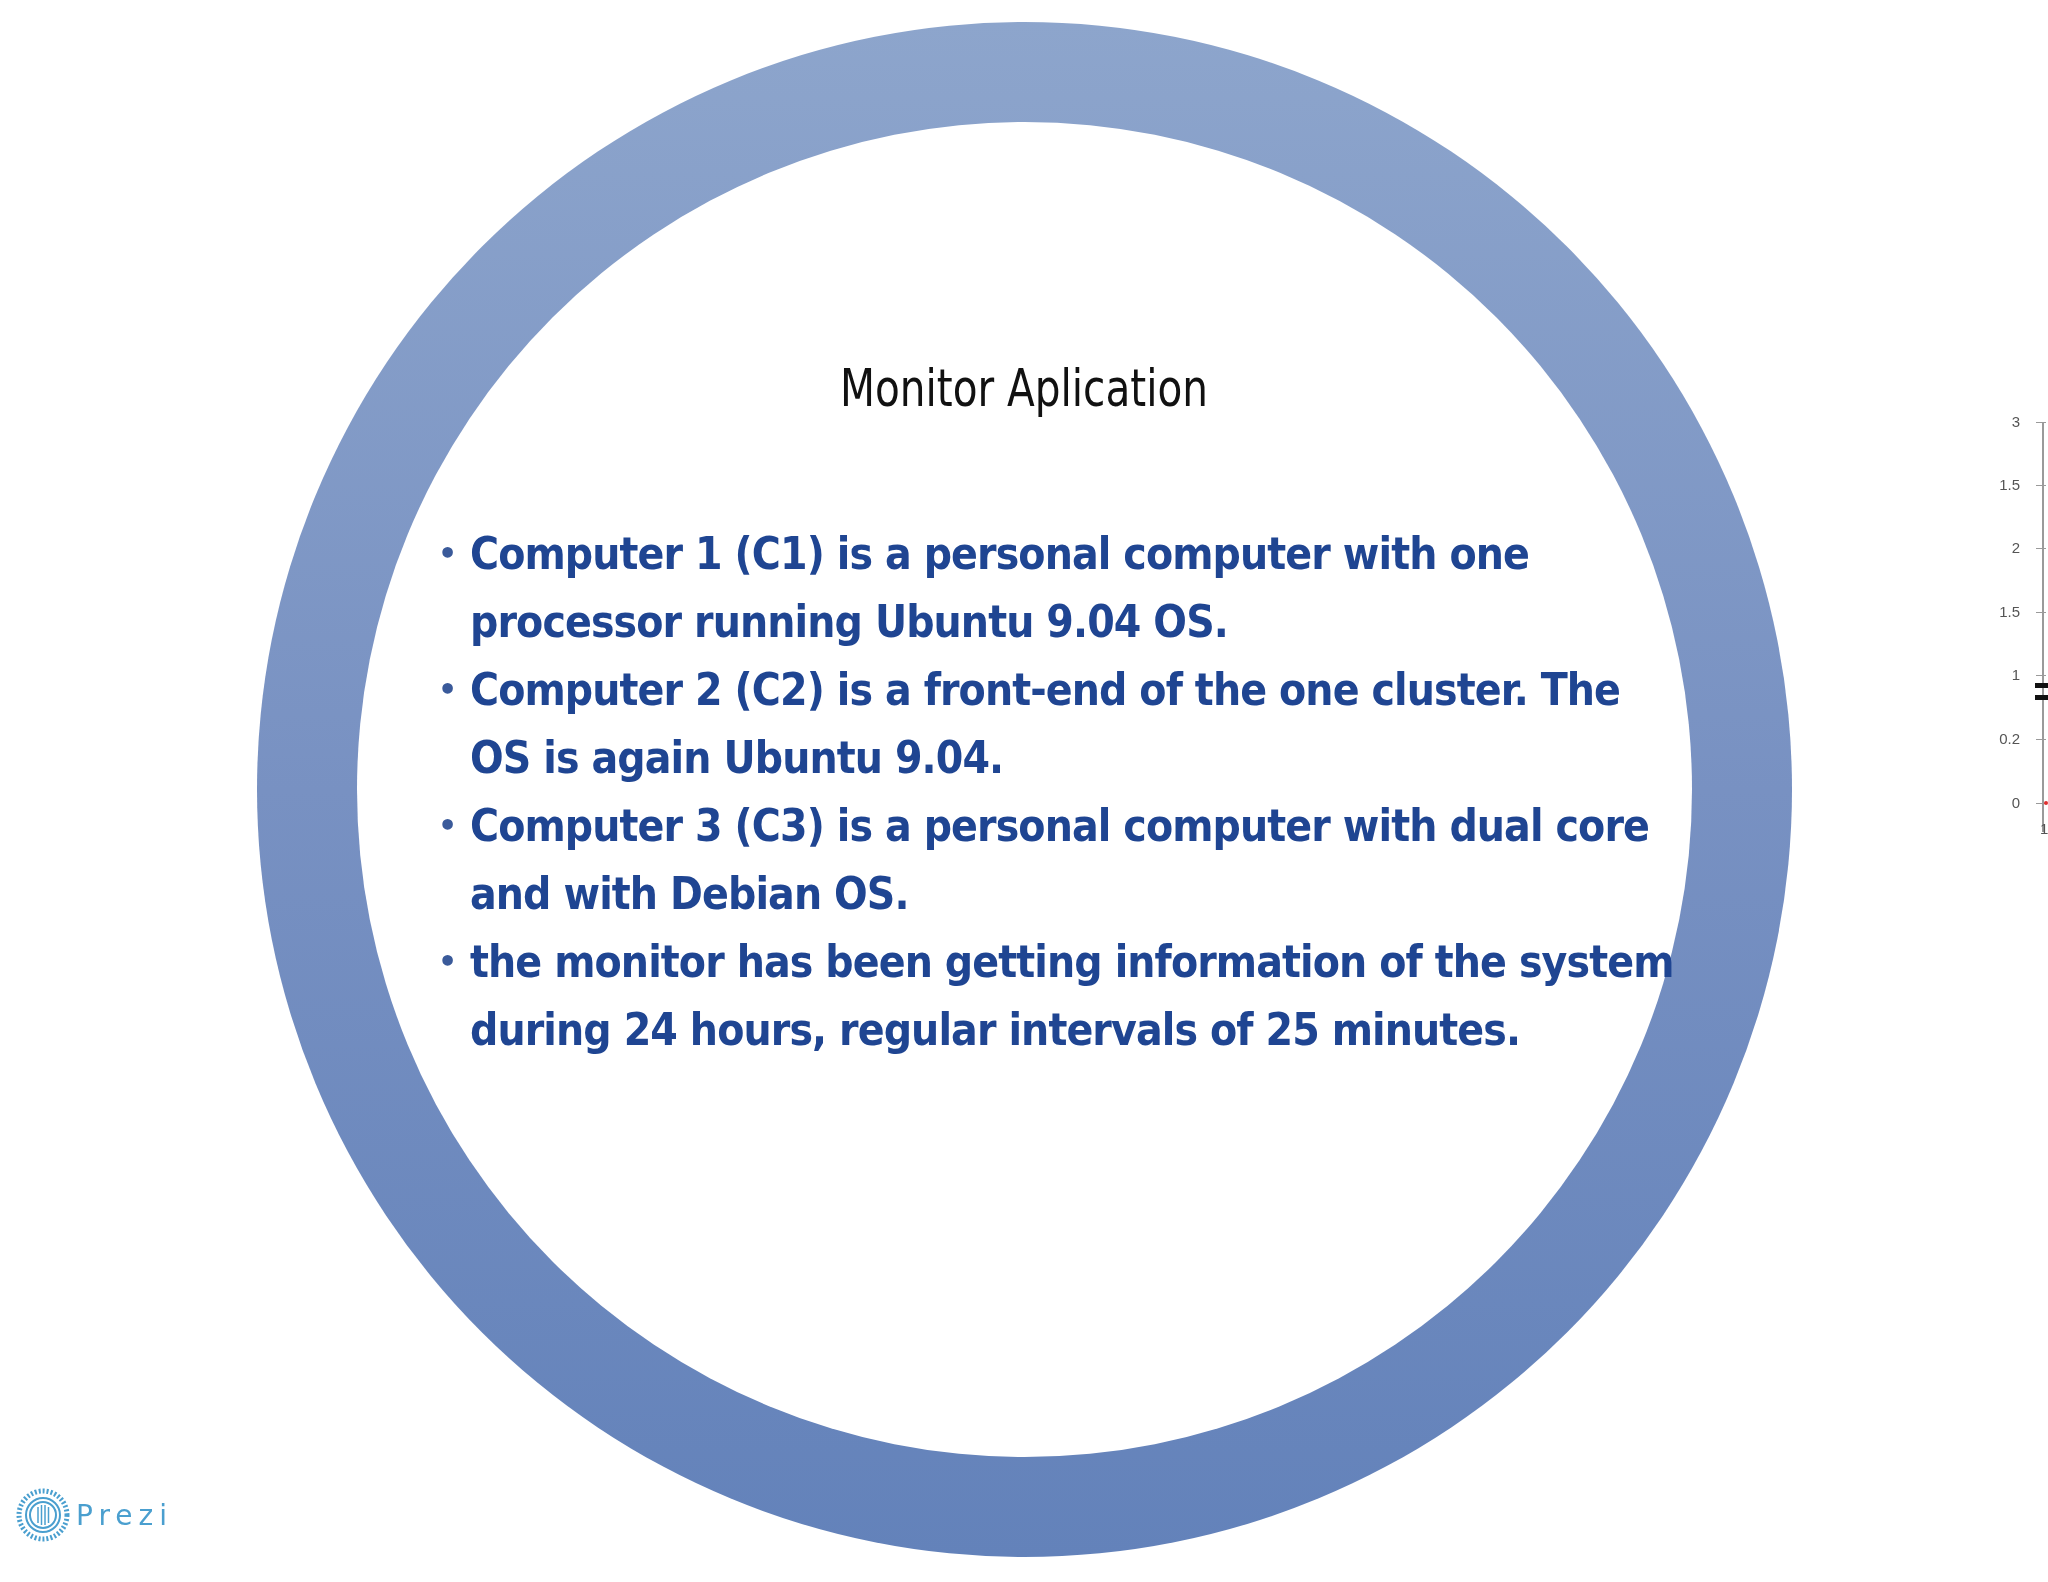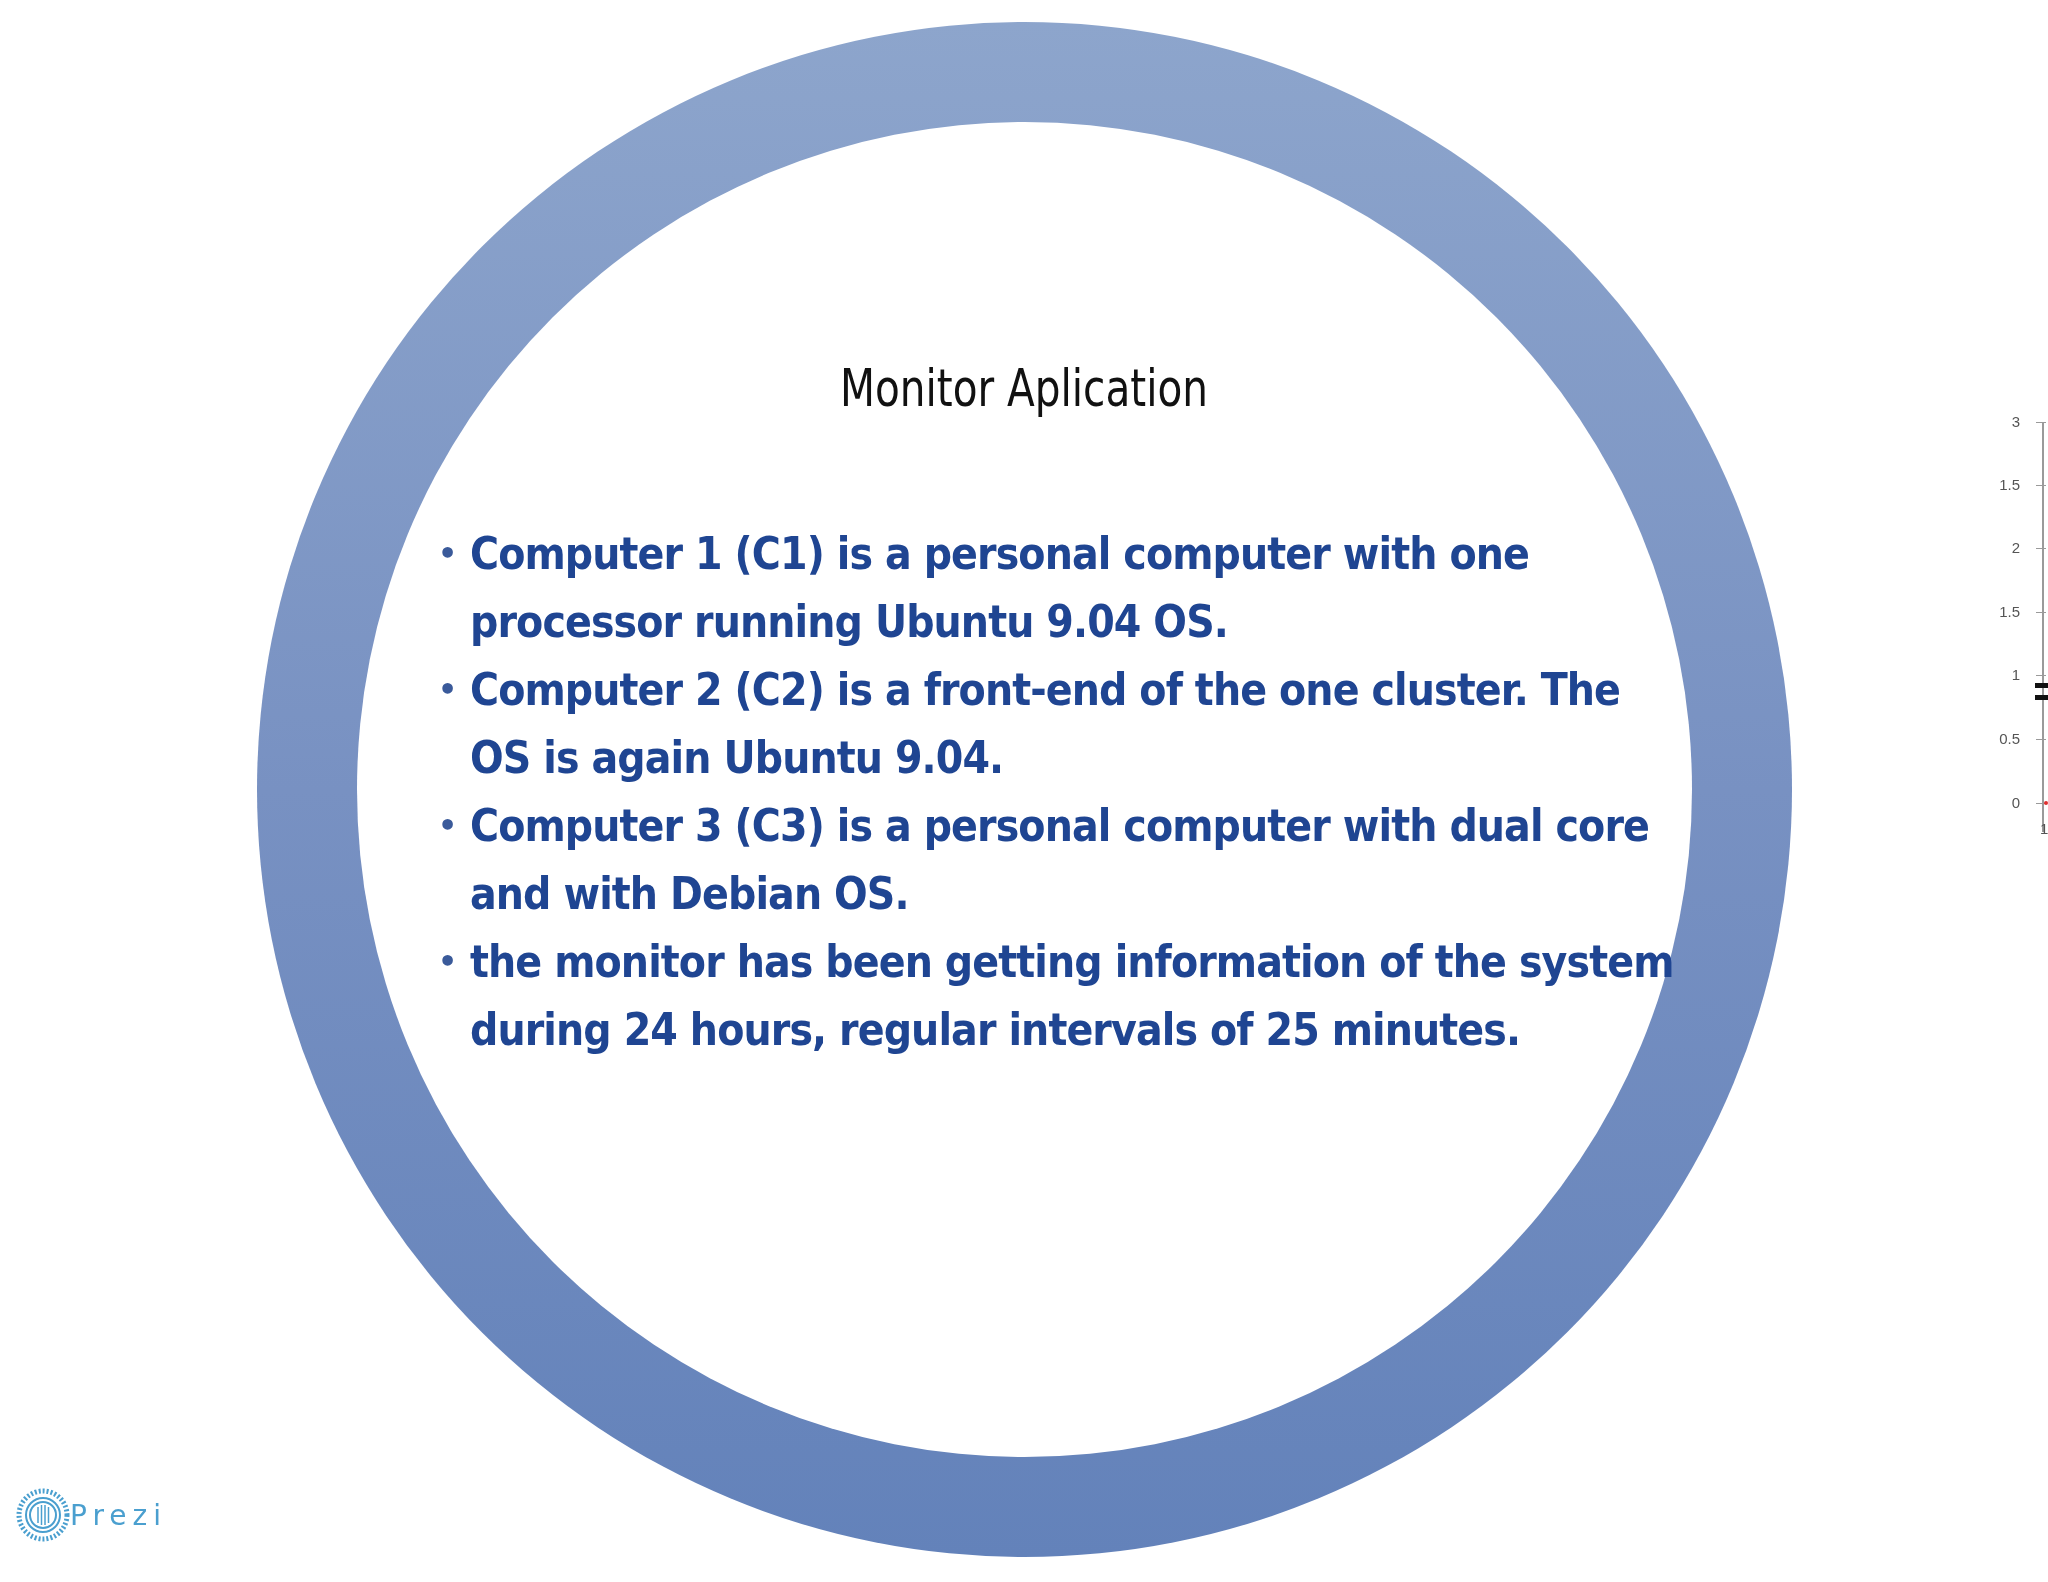--- a/index.html
+++ b/index.html
@@ -38,21 +38,21 @@
       position:absolute; left:8px; top:0; font-size:30px; color:#3a5a9a;
     }
     .bullet-text { display:block; transform:scaleX(0.9); transform-origin:0 0; width:111%; }
     
     .chart { position:absolute; left:1980px; top:400px; width:68px; height:440px; }
     .axis-line { position:absolute; left:62px; top:22px; width:2px; height:410px; background:#9a9a9a; }
     .tick { position:absolute; left:56px; width:10px; height:1px; background:#9a9a9a; }
     .tick-label { position:absolute; right:28px; font-size:15px; color:#555; font-family:"Liberation Sans", sans-serif; text-align:right; width:40px; }
     .legend-bar { position:absolute; left:55px; width:13px; height:5px; background:#111; }
     .data-dot { position:absolute; left:64px; width:4px; height:4px; border-radius:50%; }
-    .logo { position:absolute; left:16px; top:1488px; display:flex; align-items:center; }
+    .logo { position:absolute; left:16px; top:1488px; display:flex; align-items:center; gap:6px; }
     .logo-icon { width:54px; height:54px; }
     .logo-text { font-family:"DejaVu Sans", sans-serif; font-size:28px; letter-spacing:6px; color:#4a9fcf; font-weight:normal; }
   </style>
 </head>
 <body>
 
 <div class="ring">
   <div class="ring-inner"></div>
 </div>
 
@@ -83,21 +83,21 @@
   <div class="tick-label" style="top:13px">3</div>
   <div class="tick" style="top:85px"></div>
   <div class="tick-label" style="top:76px">1.5</div>
   <div class="tick" style="top:148px"></div>
   <div class="tick-label" style="top:139px">2</div>
   <div class="tick" style="top:212px"></div>
   <div class="tick-label" style="top:203px">1.5</div>
   <div class="tick" style="top:275px"></div>
   <div class="tick-label" style="top:266px">1</div>
   <div class="tick" style="top:339px"></div>
-  <div class="tick-label" style="top:330px">0.5</div>
+  <div class="tick-label" style="top:330px">0.2</div>
   <div class="tick" style="top:403px"></div>
   <div class="tick-label" style="top:394px">0</div>
   <div class="legend-bar" style="top:283px"></div>
   <div class="legend-bar" style="top:295px"></div>
   <div class="data-dot" style="top:401px; background:#e03030;"></div>
   <div class="tick-label" style="top:420px; right:auto; left:60px; width:10px; text-align:left;">1</div>
 </div>
 
 <div class="logo">
   <svg class="logo-icon" viewBox="0 0 54 54">

